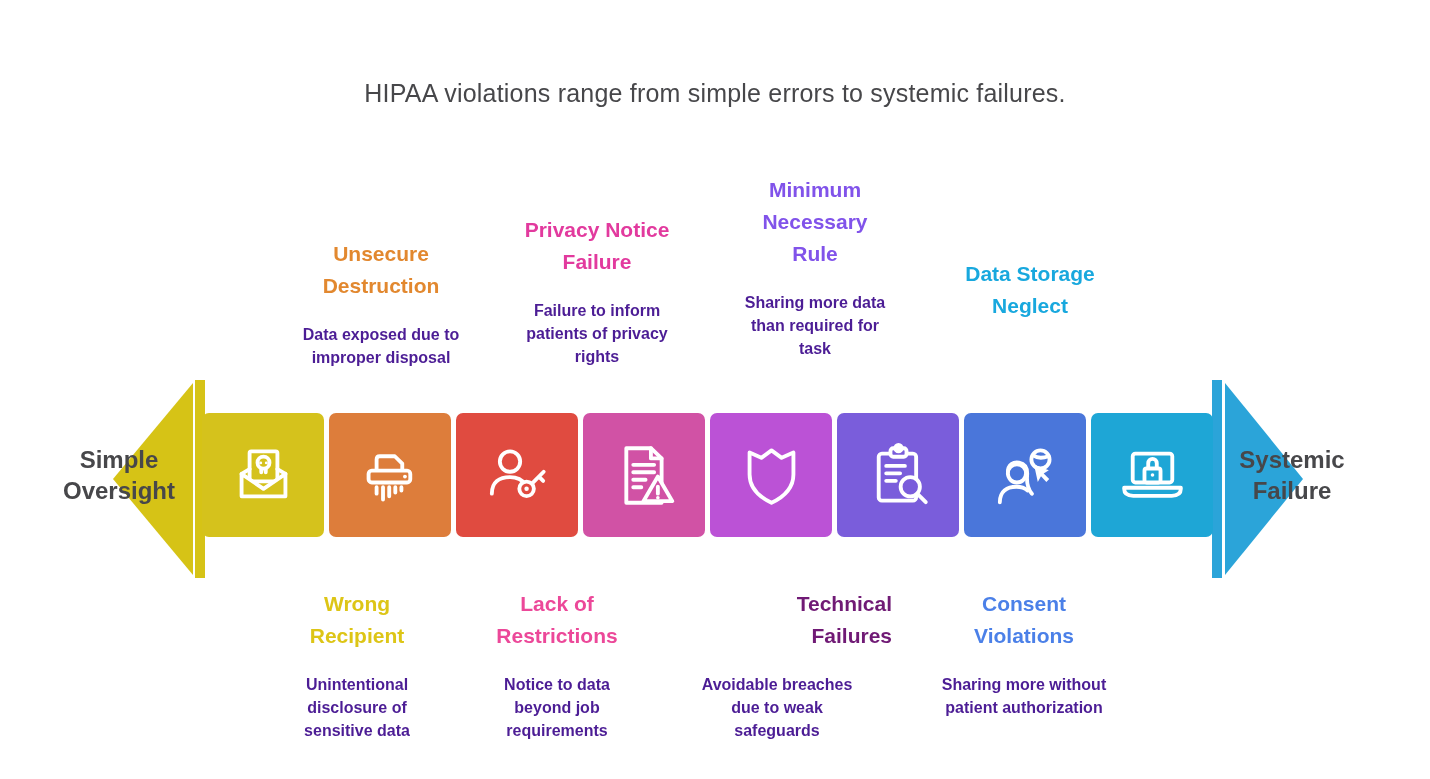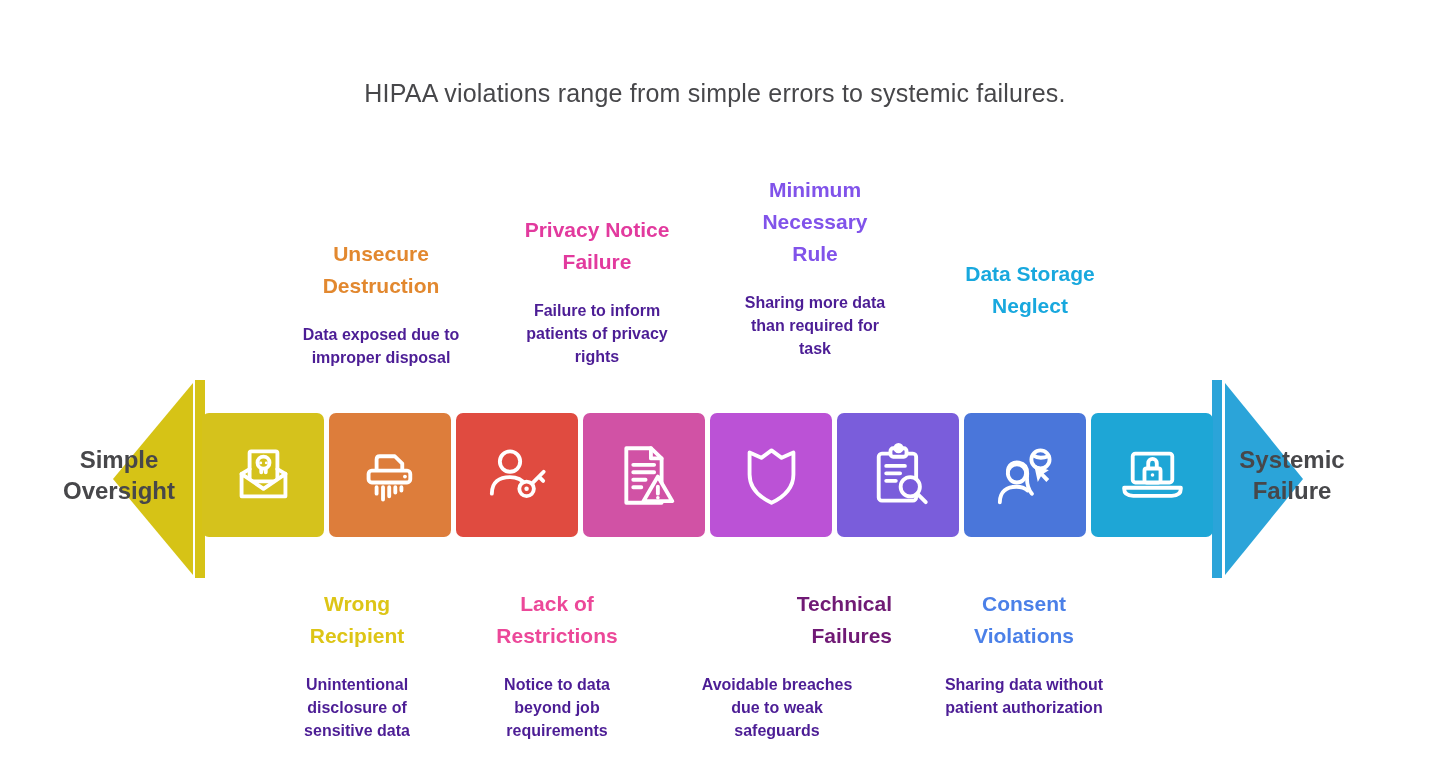--- a/index.html
+++ b/index.html
@@ -101,21 +101,21 @@
   <div class="label-block b3">
     <div class="heading" style="color: #701a75; text-align: right;">Technical
 Failures</div>
     <div class="desc">Avoidable breaches
 due to weak
 safeguards</div>
   </div>
   <div class="label-block b4">
     <div class="heading" style="color: rgb(75, 128, 232);">Consent
 Violations</div>
-    <div class="desc">Sharing data without
+    <div class="desc">Sharing more without
 patient authorization</div>
   </div>
 
   <svg class="arrow left" viewBox="0 0 100 206" style="color: rgb(214, 195, 22);">
     <polygon points="88,7 88,199 8,103" fill="currentColor"></polygon>
     <rect x="90" y="4" width="10" height="198" fill="currentColor"></rect>
   </svg>
   <svg class="arrow right" viewBox="0 0 100 206" style="color: rgb(43, 164, 217);">
     <rect x="0" y="4" width="10" height="198" fill="currentColor"></rect>
     <polygon points="13,7 13,199 91,103" fill="currentColor"></polygon>

